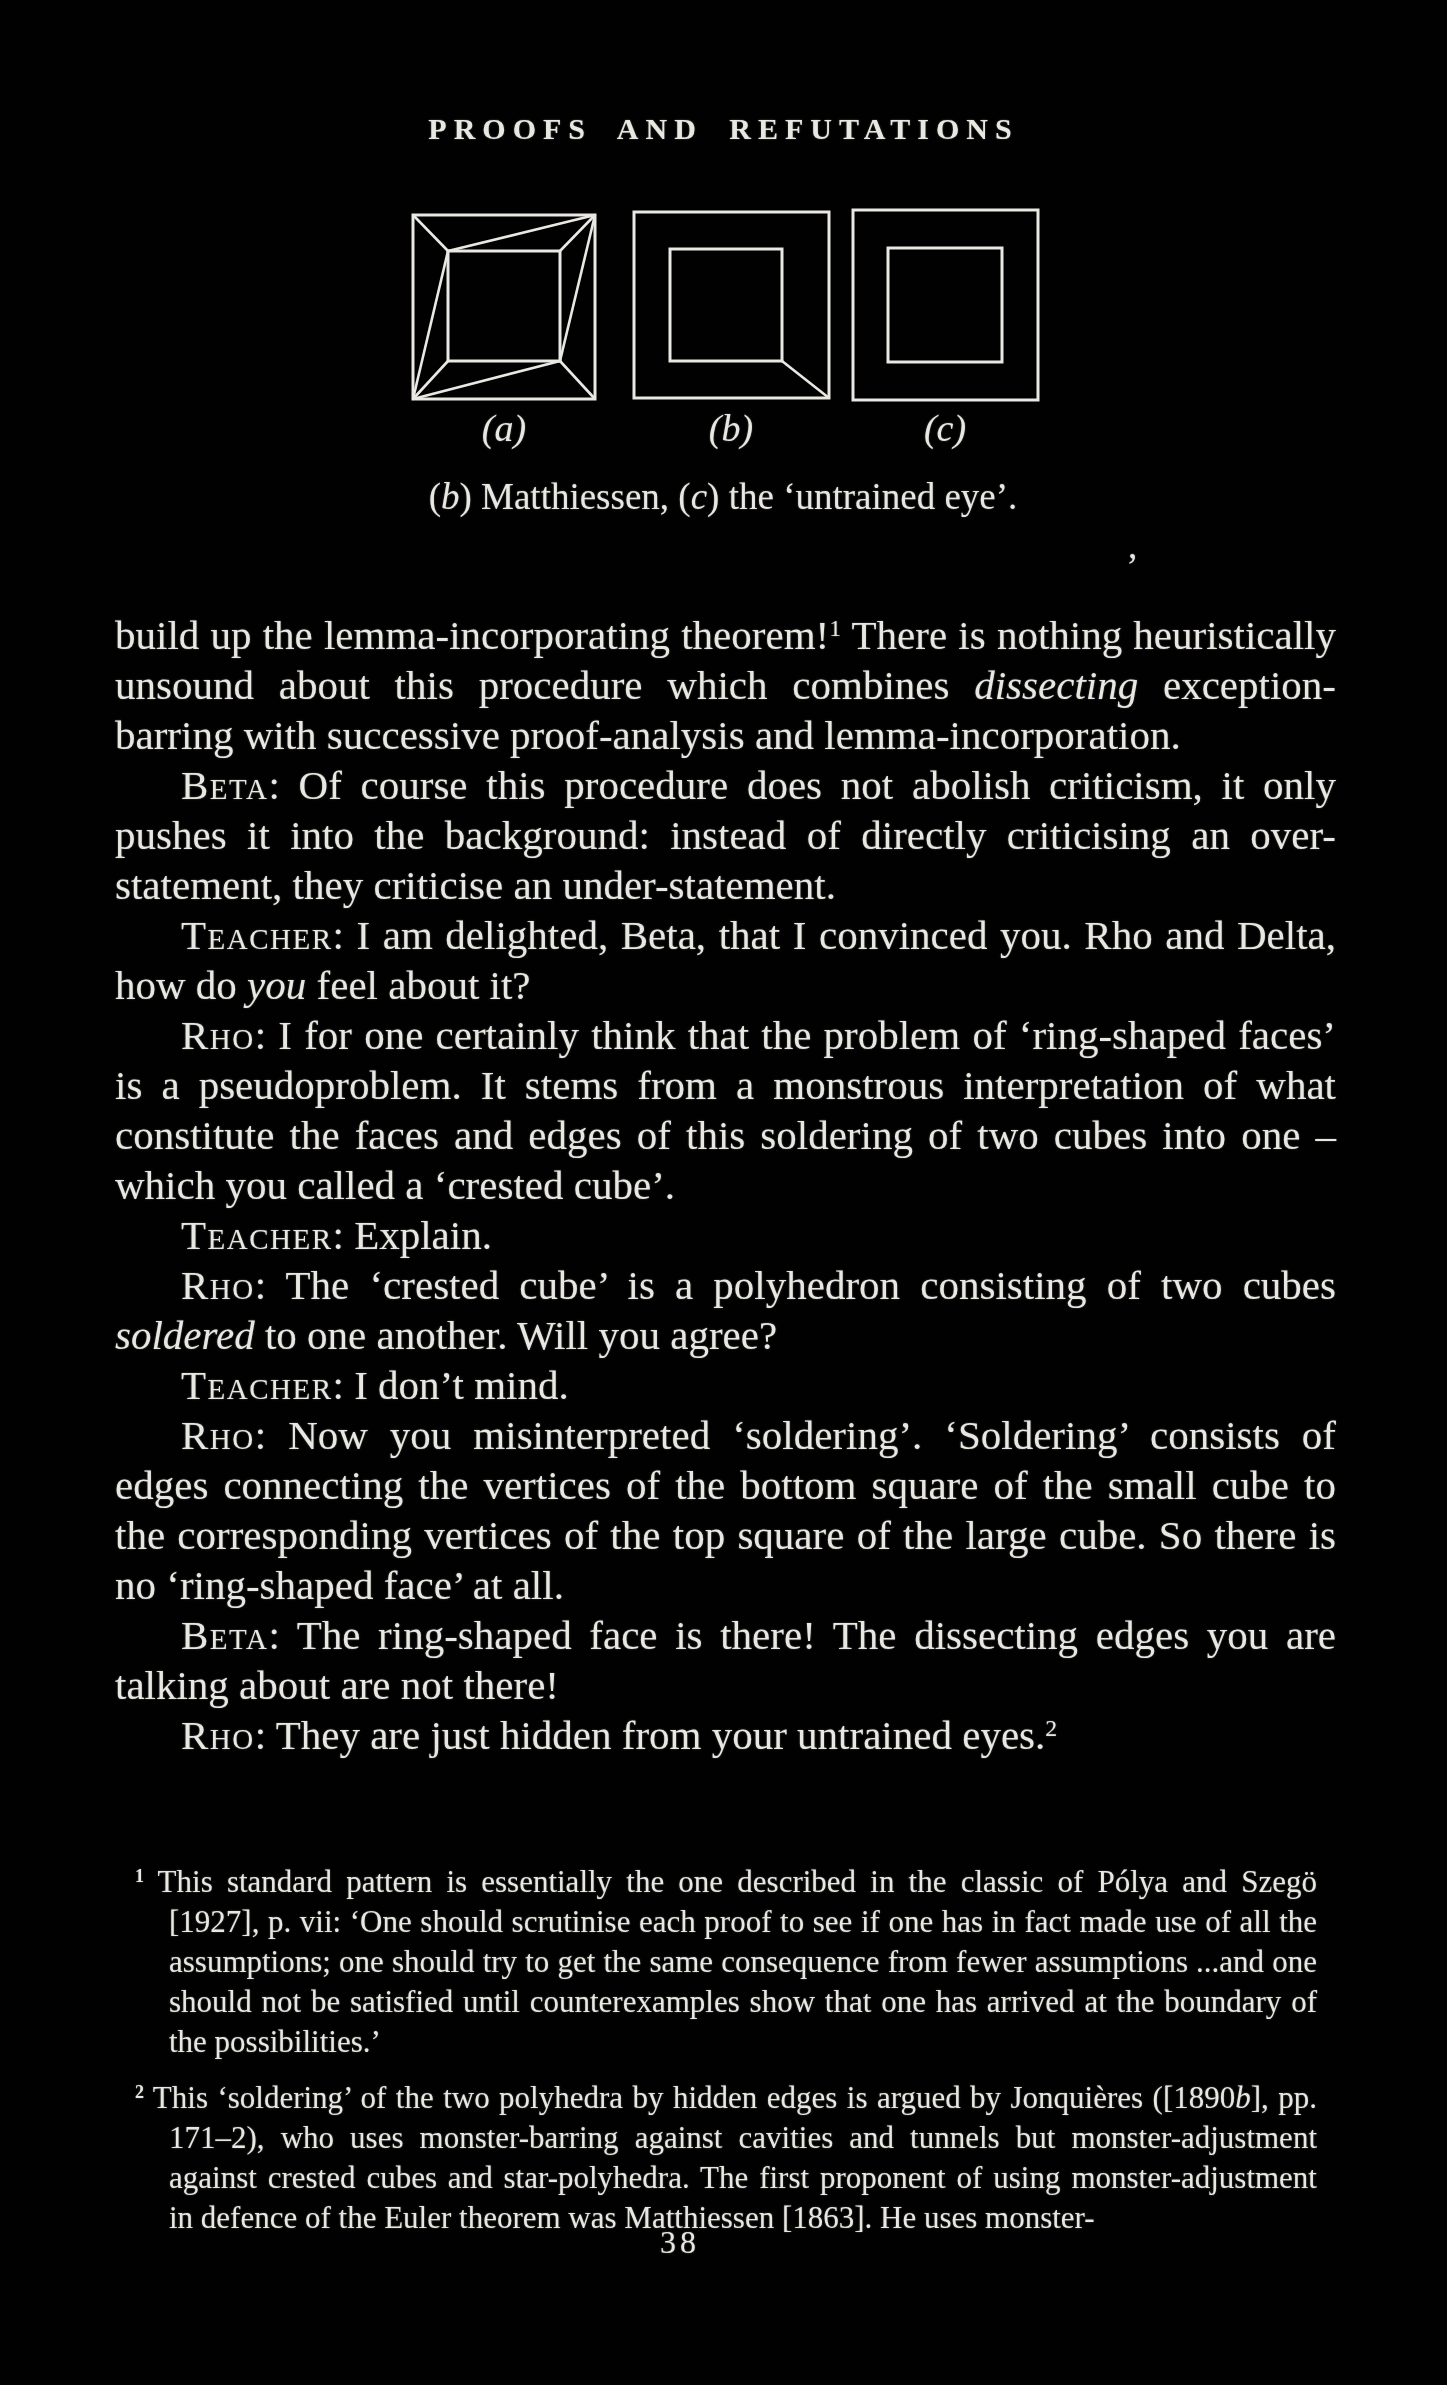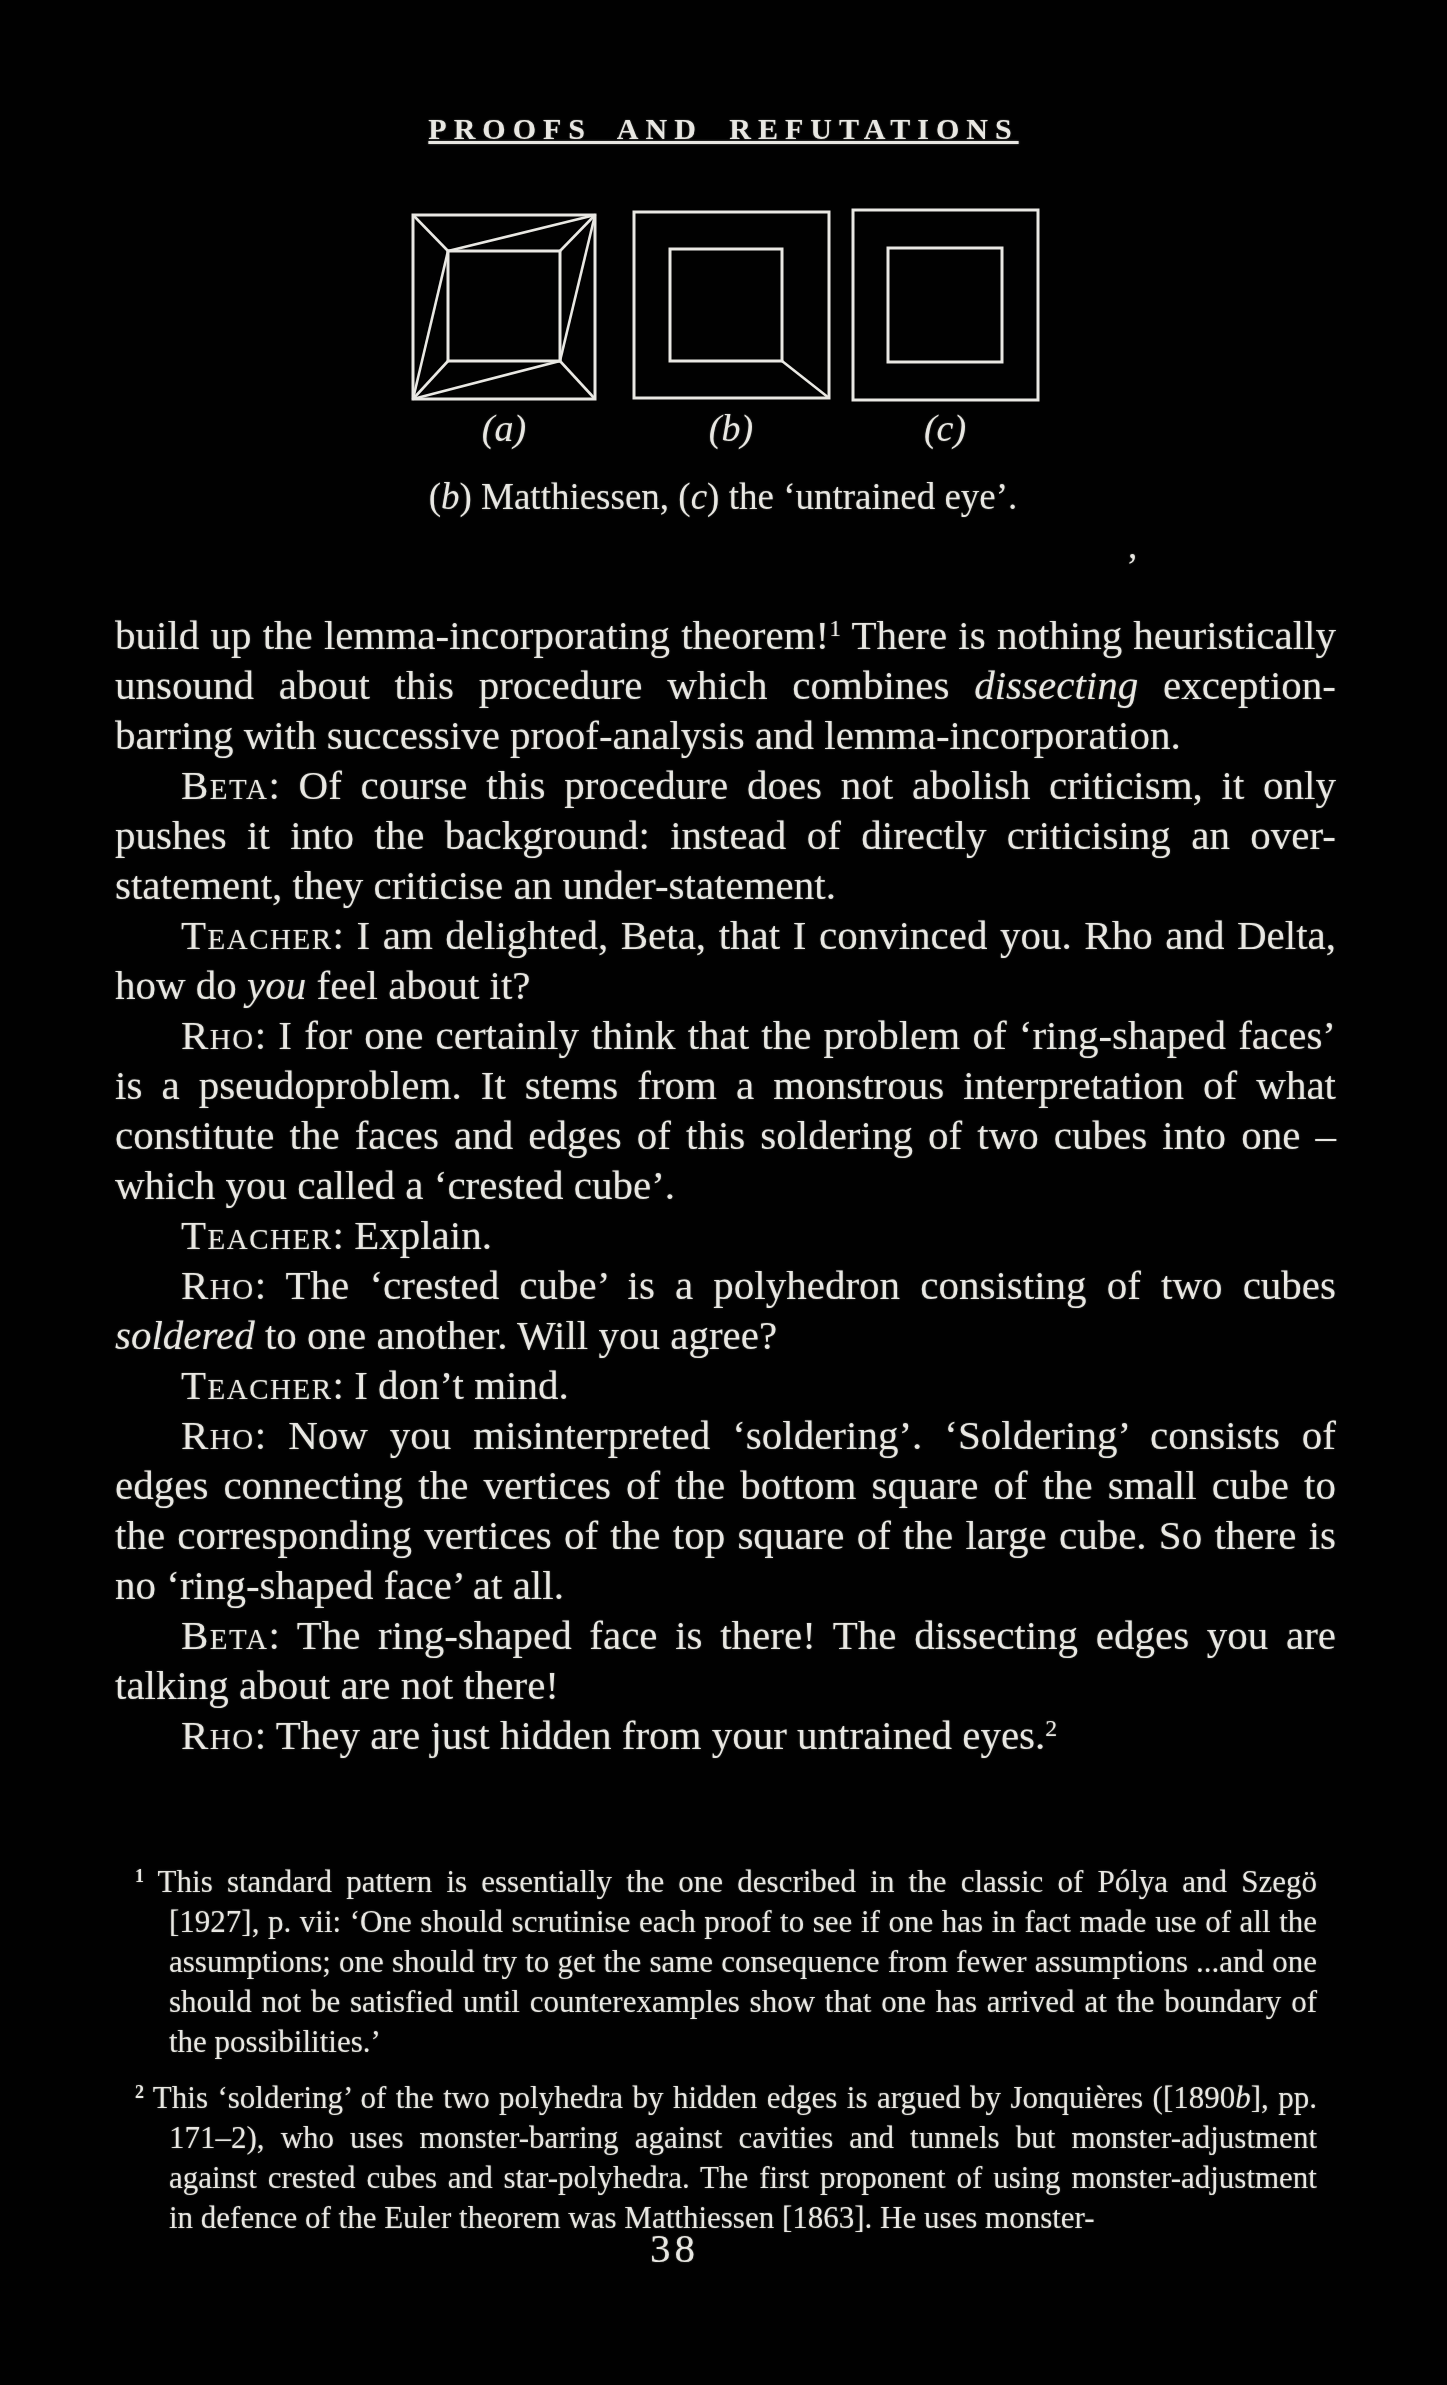--- a/index.html
+++ b/index.html
@@ -9,21 +9,21 @@
     background:#010101;
     color:#e8e7e2;
     font-family:"Liberation Serif", serif;
     overflow:hidden;
     text-shadow:0 0 2px rgba(240,238,230,.38);
   }
   .running-head{
     position:absolute;top:112px;left:0;width:1447px;
     text-align:center;
     font-size:30px;font-weight:700;
-    letter-spacing:7px;word-spacing:12px;text-decoration:underline;
+    letter-spacing:7px;word-spacing:12px;
   }
   .figure-svg{position:absolute;left:400px;top:203px;}
   .fig-label{
     position:absolute;top:406px;width:120px;
     text-align:center;font-style:italic;font-size:38px;
   }
   .caption{
     position:absolute;top:472px;left:173px;width:1100px;
     text-align:center;font-size:37px;line-height:50px;
   }
@@ -35,22 +35,22 @@
   }
   .body-text p{margin:0;}
   .body-text p.indent{text-indent:54px;}
   .footnotes{
     position:absolute;left:115px;top:1846px;width:1218px;
     font-size:31px;line-height:40px;text-align:justify;
   }
   .footnotes p{margin:16px;padding-left:38px;text-indent:-34px;}
   .footnotes sup{font-weight:700;}
   .page-number{
-    position:absolute;left:650px;top:2224px;width:100px;
-    font-size:41px;letter-spacing:4px;
+    position:absolute;left:630px;top:2224px;width:100px;
+    text-align:center;font-size:32px;letter-spacing:4px;
   }
   .sc{font-variant:small-caps;letter-spacing:1.5px;margin-left:12px;}
   .i{font-style:italic;}
   sup{font-size:.58em;line-height:0;vertical-align:baseline;position:relative;top:-.55em;}
   svg .stroke{fill:none;stroke:#e9e8e3;stroke-width:3;}
   svg line.stroke{stroke-width:2.6;}
 </style>
 </head>
 <body>
 

